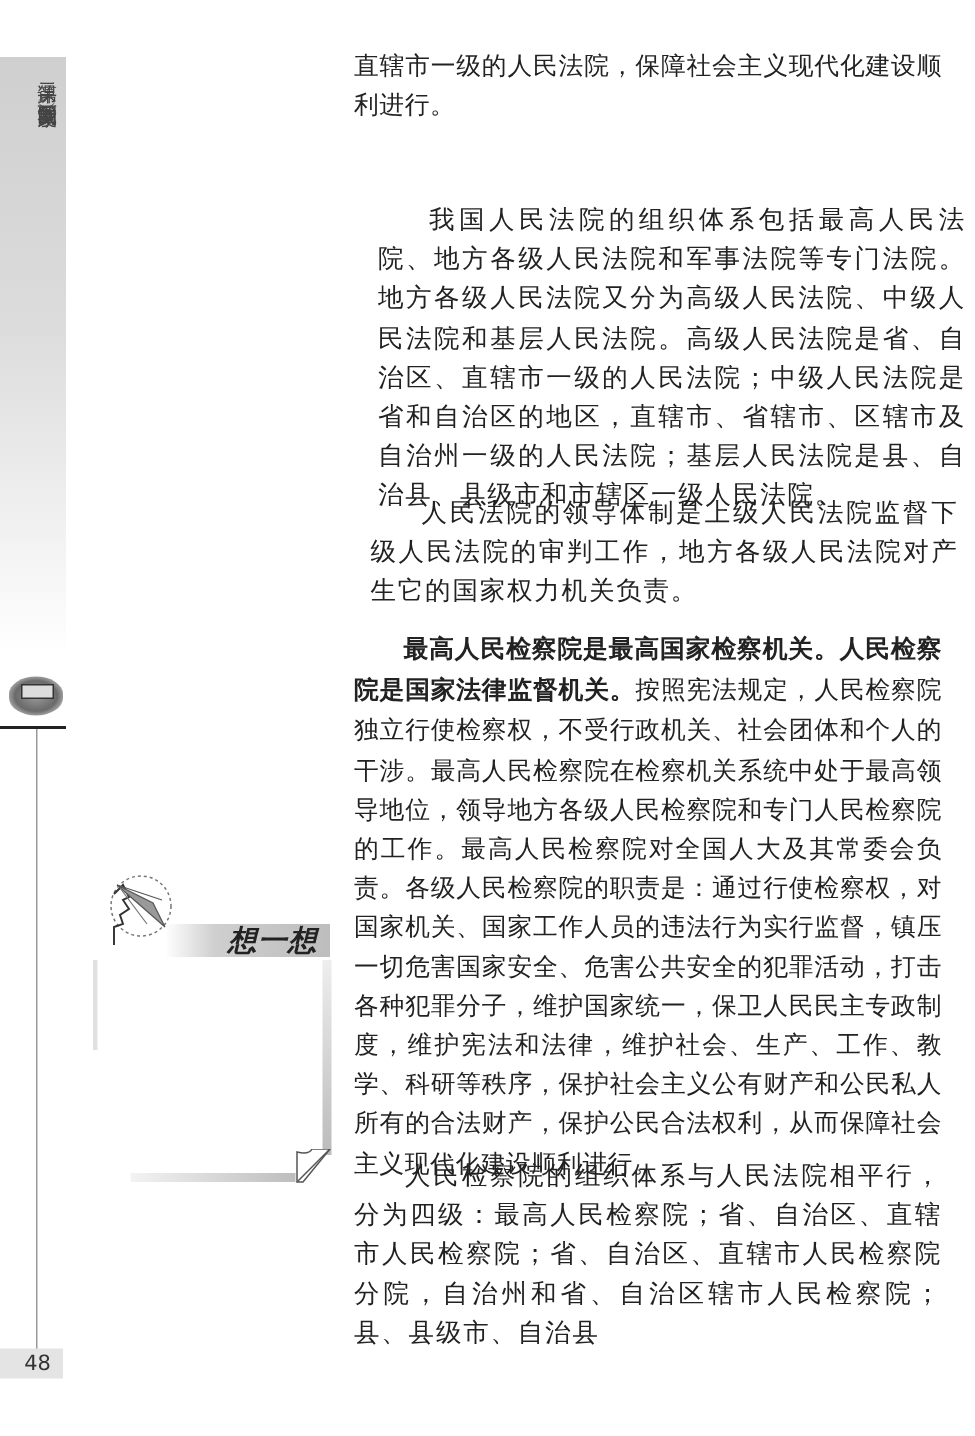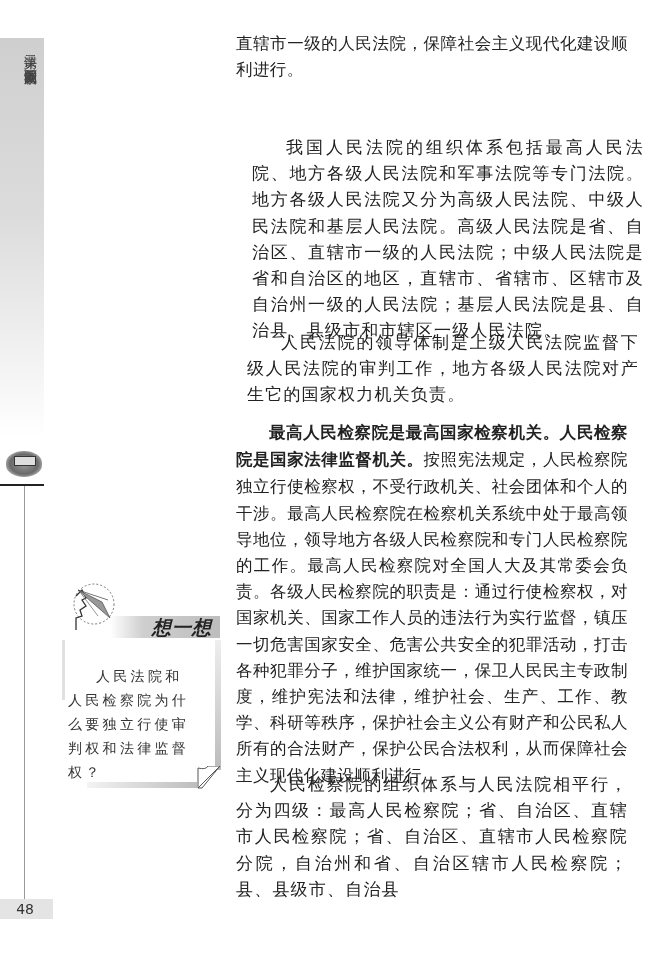--- a/index.html
+++ b/index.html
@@ -33,21 +33,21 @@
   .tab-rule {
     position: absolute; left: 0; top: 484px; width: 44px; height: 2px; background: #222;
   }
   .tab-vline {
     position: absolute; left: 24px; top: 486px; width: 1px; height: 414px; background: #999;
   }
   .page-number {
     position: absolute; left: 0; top: 899px; width: 42px; height: 20px;
     background: #e4e4e4;
     font-family: "DejaVu Sans", "Liberation Sans", sans-serif;
-    font-size: 14px; line-height: 20px; text-align: right; padding-right: 11px;
+    font-size: 14px; line-height: 20px; text-align: right; padding-right: 0px;
     color: #333;
   }
   .page-number span { display: inline-block; padding-right: 8px; }
 
   
   .main {
     position: absolute; left: 236px; top: 0; width: 392px;
   }
   .para {
     position: absolute; left: 0; width: 392px;
@@ -127,14 +127,13 @@
     <path d="M16 10 L48 38 L40 22 Z" fill="#999" stroke="#555" stroke-width="0.8"></path>
     <path d="M16 10 L46 20" stroke="#555" stroke-width="0.8"></path>
     <path d="M18 12 L36 36" stroke="#777" stroke-width="0.8"></path>
   </svg>
   <div class="think-frame-right"></div>
   <div class="think-frame-bottom"></div>
   <svg class="think-fold" viewBox="0 0 26 24">
     <path d="M2 2 Q10 4 12 0 L24 0 L6 22 L2 22 Z" fill="#fff" stroke="#555" stroke-width="1"></path>
     <path d="M2 22 L24 0" stroke="#555" stroke-width="1"></path>
   </svg>
-  <div class="think-text">人民法院和人民检察院为什么要独立行使审判权和法律监督权？</div>
 </div>
 
 </body></html>

